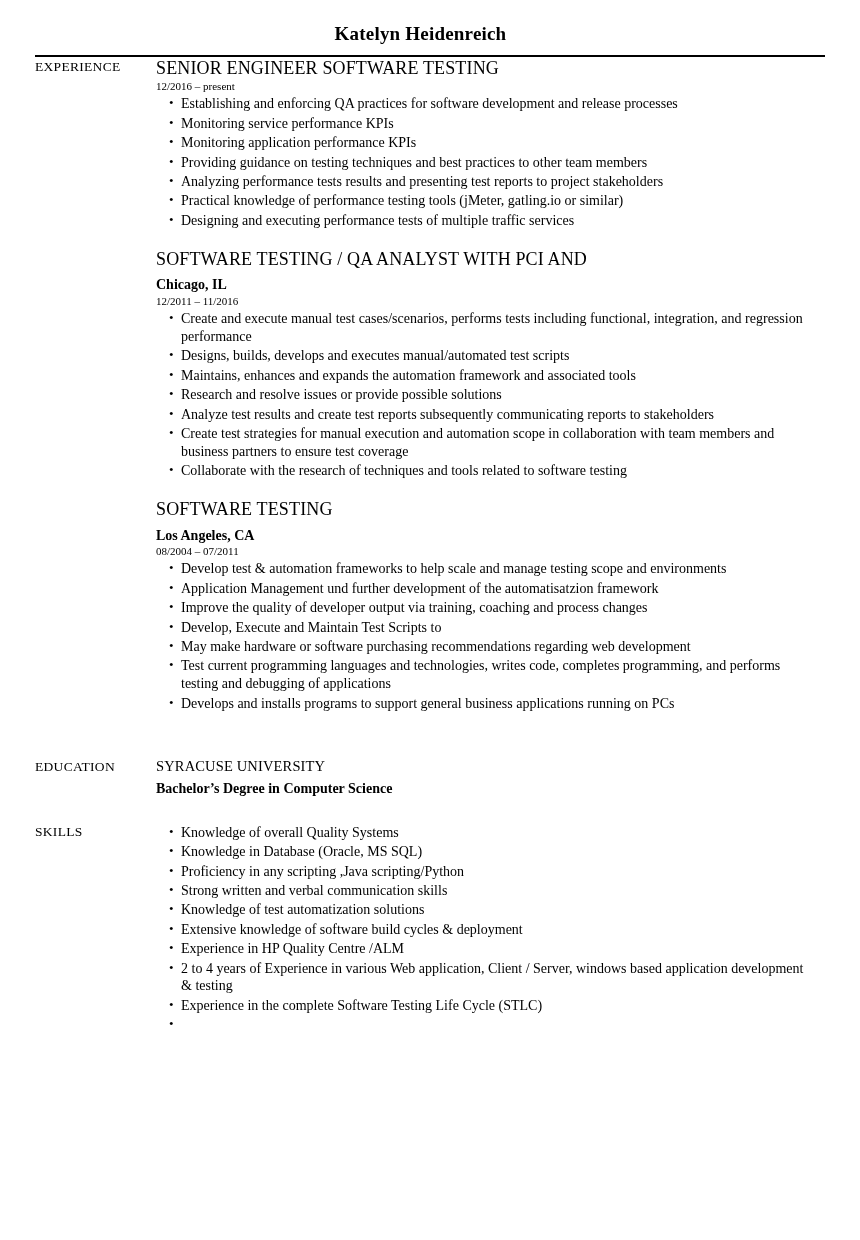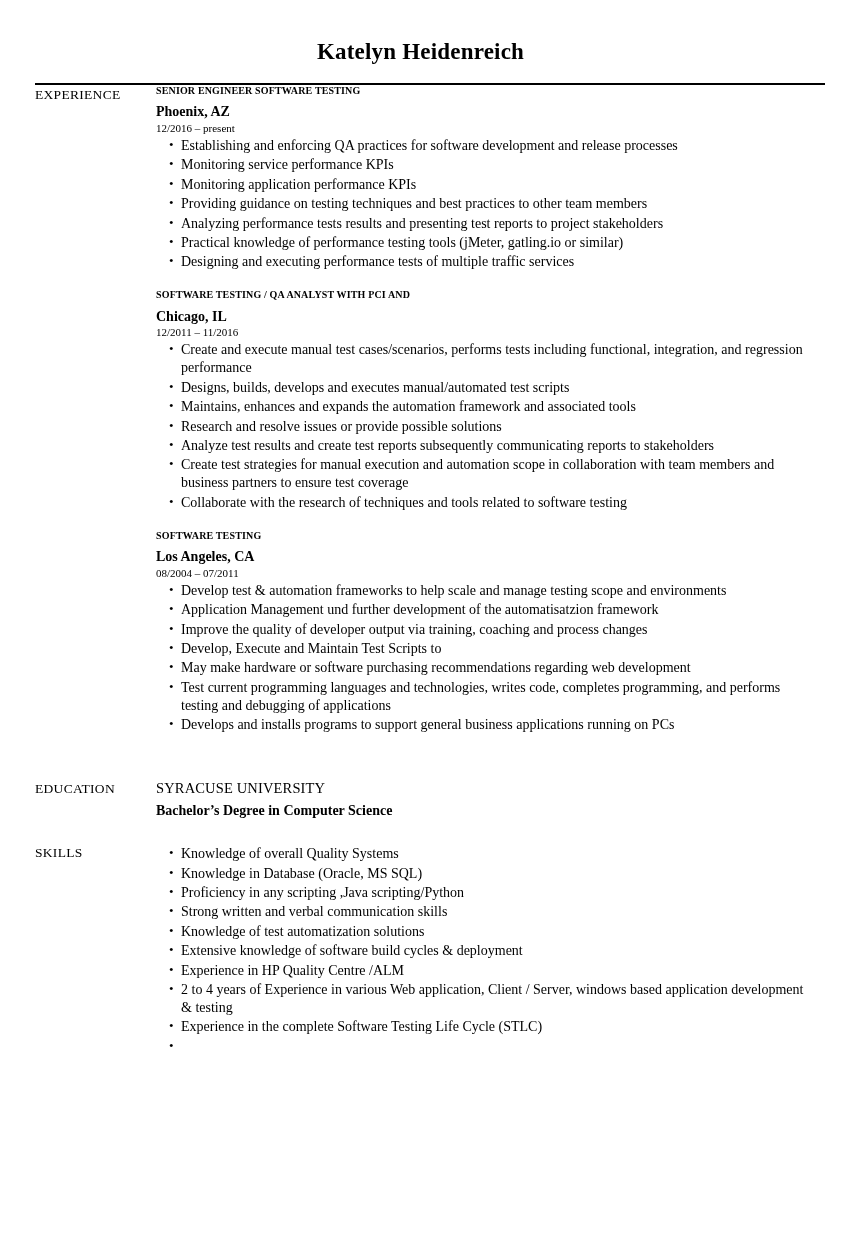--- a/index.html
+++ b/index.html
@@ -25,25 +25,25 @@
   }
 
   
   .header {
     padding-top: 22px;
     padding-left: 35px;
     padding-right: 54px;
     text-align: center;
   }
   .candidate-name {
-    font-size: 23px;
+    font-size: 19px;
     font-weight: bold;
     letter-spacing: 0.2px;
     line-height: 1.25;
-    margin: 16px;
+    margin: 0;
   }
   .contact-line {
     font-size: 14.5px;
     font-weight: bold;
     margin: 11px 0 0 0;
     line-height: 1.25;
     white-space: nowrap;
   }
   .contact-sep {
     padding: 0 4px;
@@ -76,22 +76,22 @@
   .section-body {
     flex: 1 1 auto;
     min-width: 0;
   }
 
   
   .job { }
   .job + .job { margin-top: 18px; }
 
   .job-title {
-    font-size: 10px;
-    font-weight: bold;
+    font-size: 18px;
+    font-weight: normal;
     letter-spacing: 0.15px;
     line-height: 1.25;
     margin: 0;
   }
   .job-location {
     font-size: 14px;
     font-weight: bold;
     line-height: 1.25;
     margin: 6px 0 0 0;
   }
@@ -152,21 +152,20 @@
   <hr class="header-rule">
 
   <div class="content">
 
     <div class="section">
       <div class="section-label">EXPERIENCE</div>
       <div class="section-body">
 
         <div class="job">
           <div class="job-title">SENIOR ENGINEER SOFTWARE TESTING</div>
-          <div class="job-location">Phoenix, AZ</div>
           <div class="job-dates">12/2016 – present</div>
           <ul class="bullets">
             <li><span class="dot">•</span><span>Establishing and enforcing QA practices for software development and release processes</span></li>
             <li><span class="dot">•</span><span>Monitoring service performance KPIs</span></li>
             <li><span class="dot">•</span><span>Monitoring application performance KPIs</span></li>
             <li><span class="dot">•</span><span>Providing guidance on testing techniques and best practices to other team members</span></li>
             <li><span class="dot">•</span><span>Analyzing performance tests results and presenting test reports to project stakeholders</span></li>
             <li><span class="dot">•</span><span>Practical knowledge of performance testing tools (jMeter, gatling.io or similar)</span></li>
             <li><span class="dot">•</span><span>Designing and executing performance tests of multiple traffic services</span></li>
           </ul>

